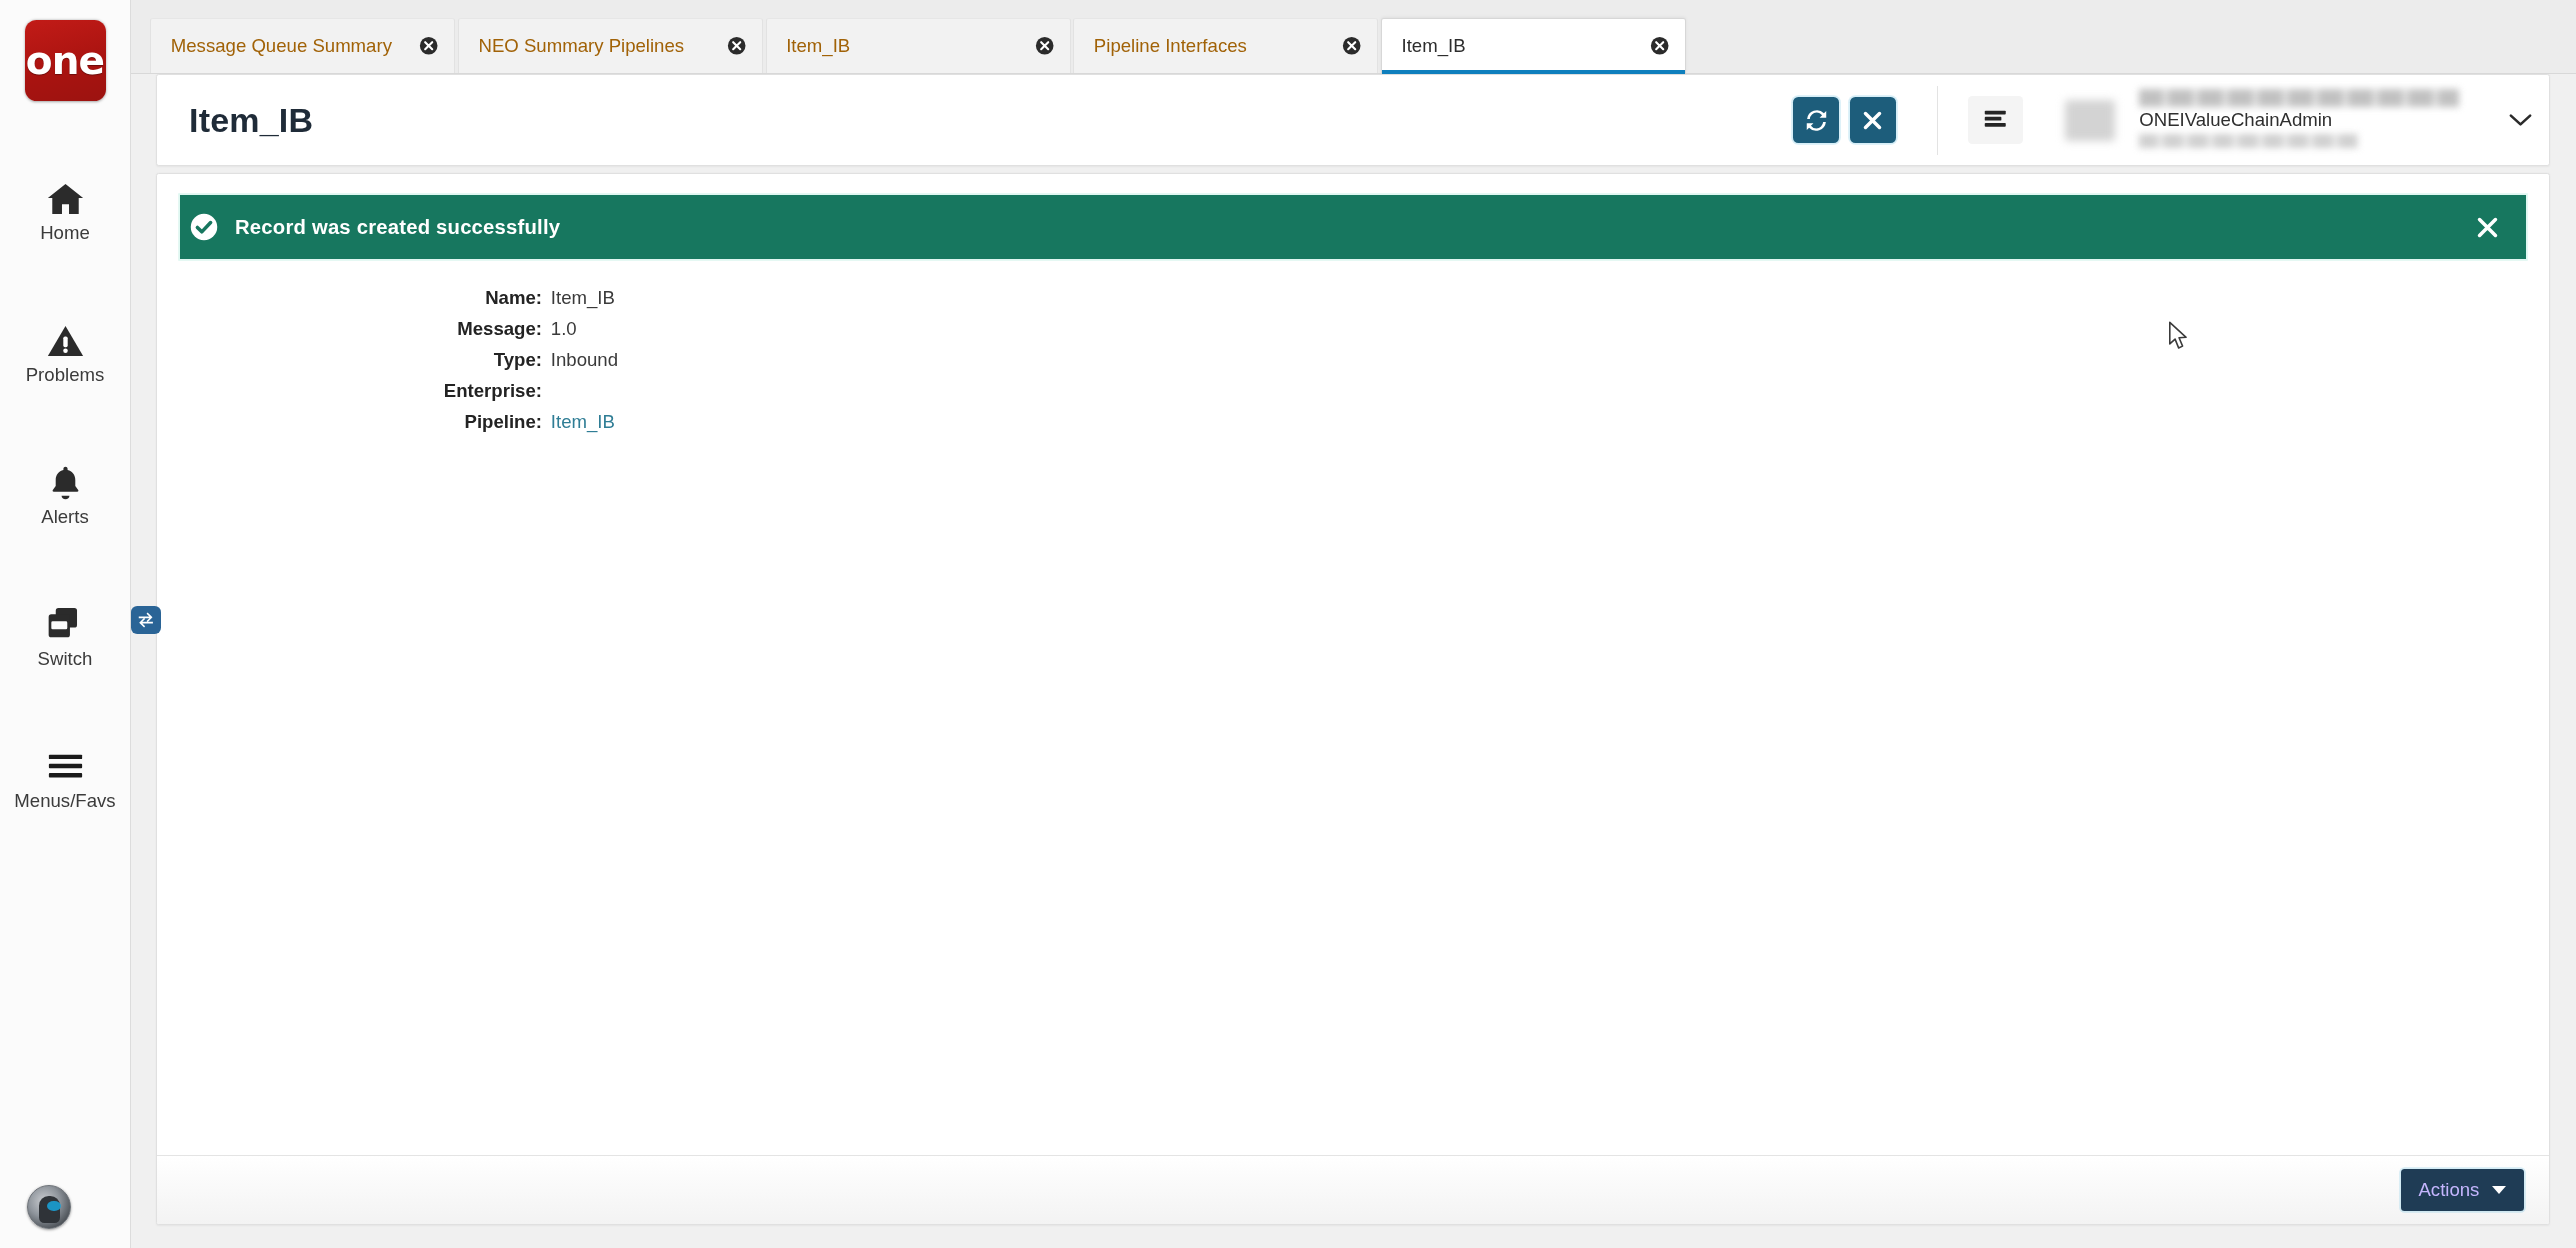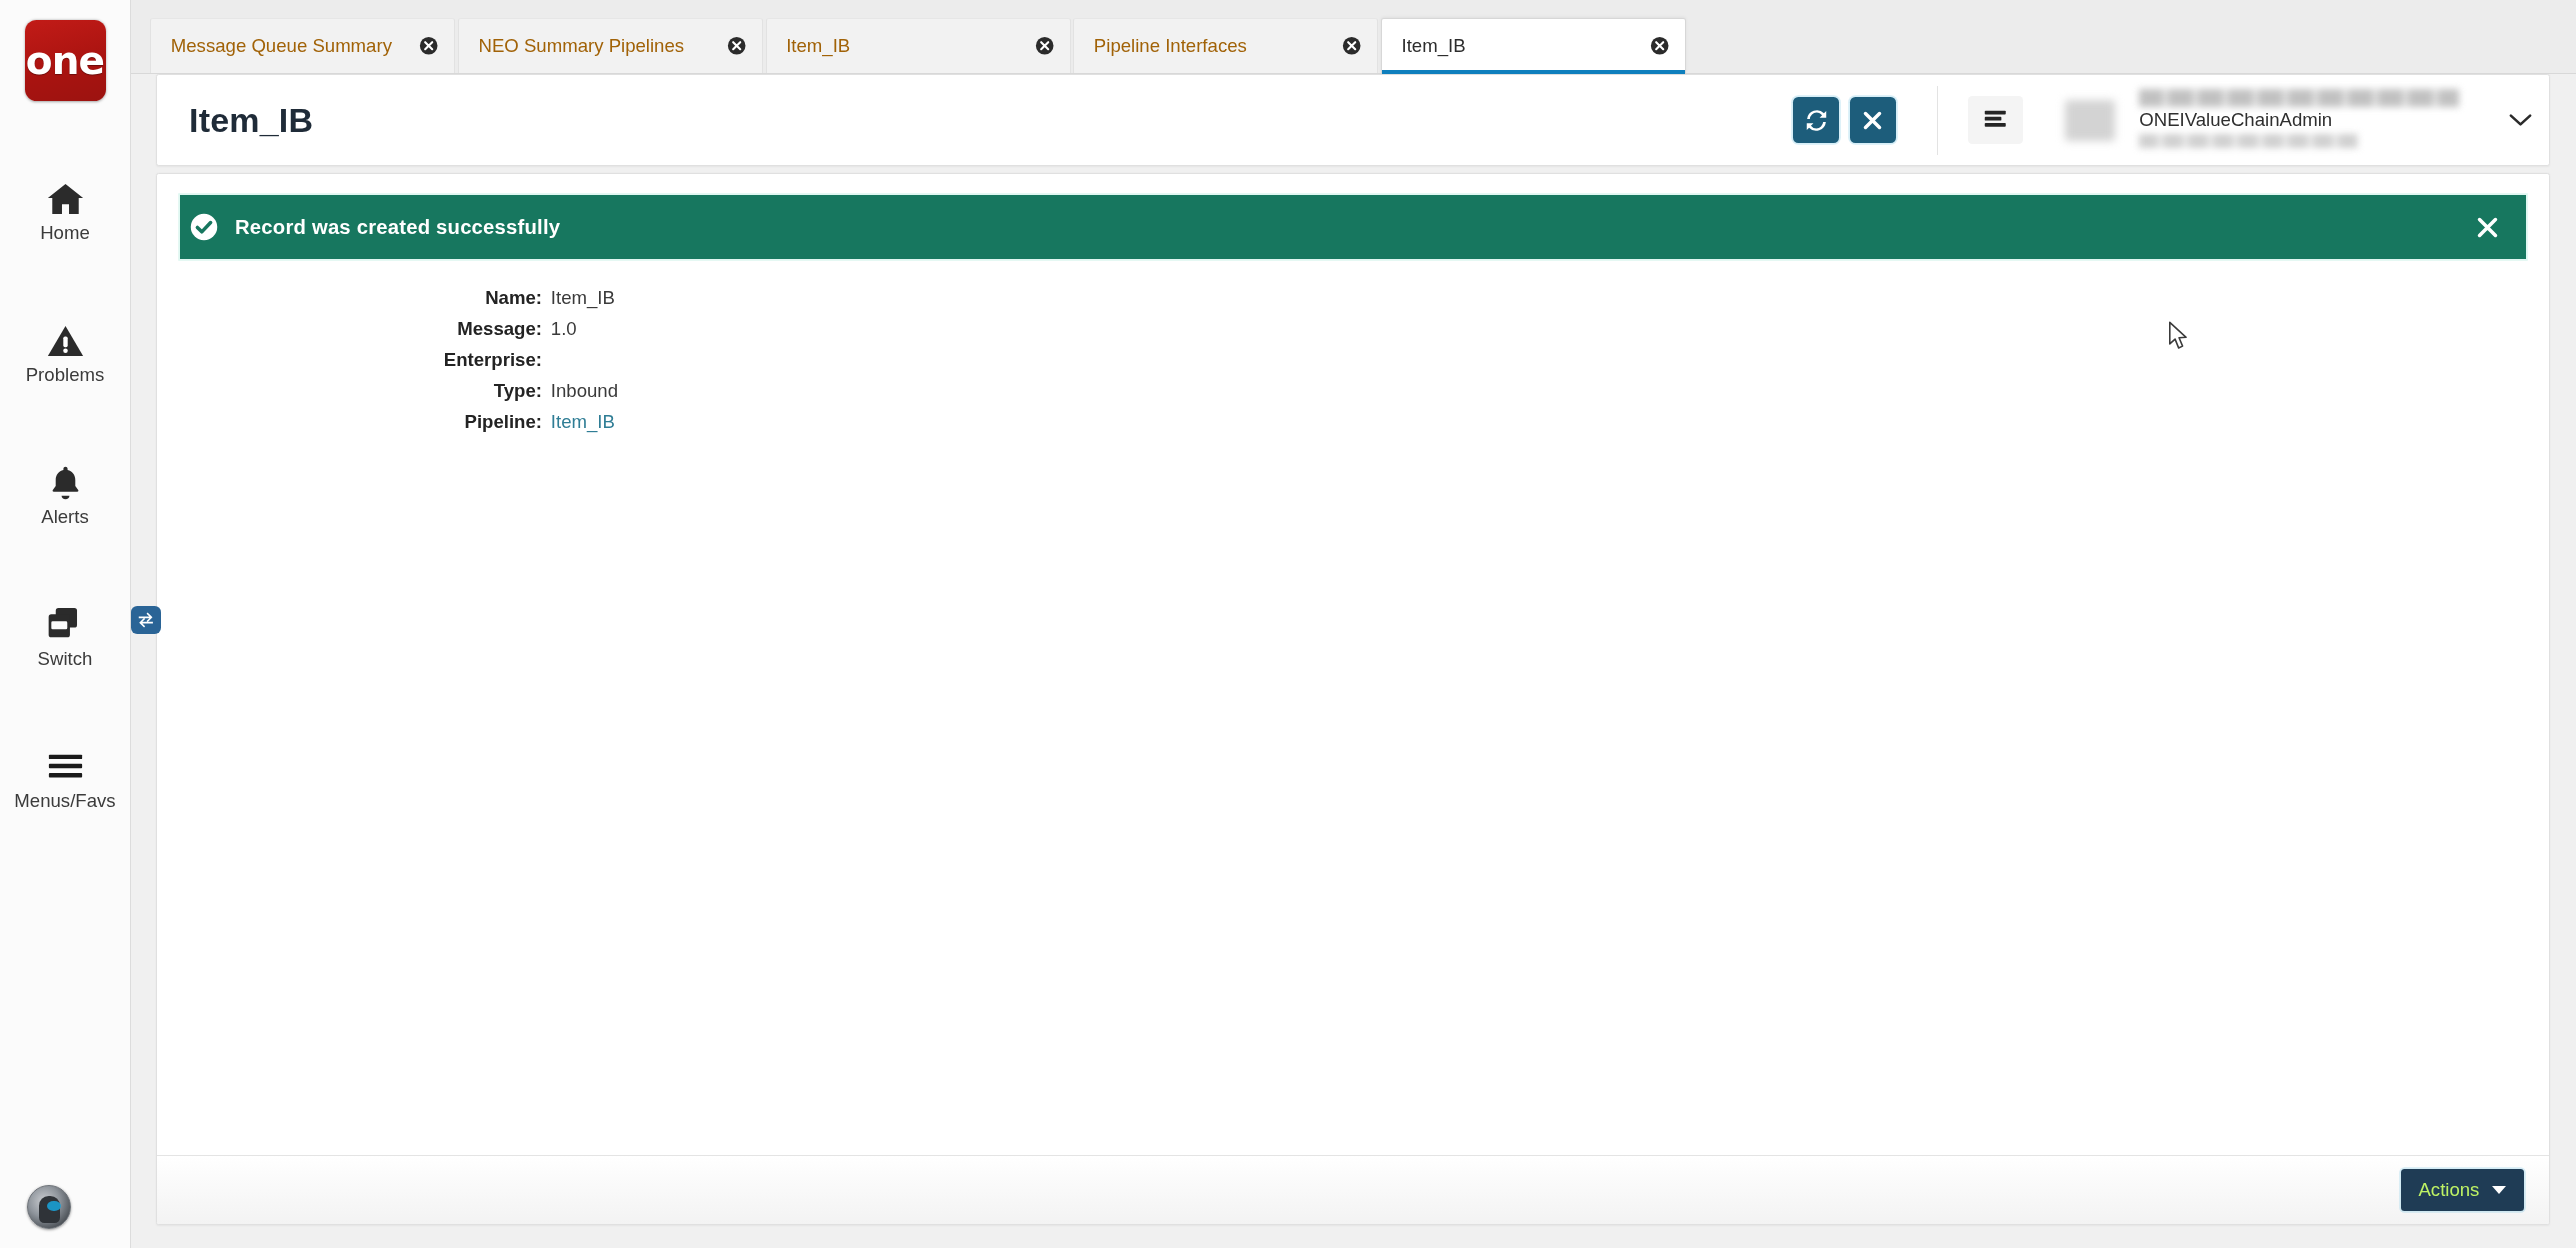--- a/index.html
+++ b/index.html
@@ -223,21 +223,21 @@
   .panel-spacer { flex: 1; }
   .panel-footer {
     height: 69px; border-top: 0.9px solid #e4e4e4;
     background: linear-gradient(#ffffff, #f3f3f3);
     display: flex; align-items: center; justify-content: flex-end;
     padding-right: 25px;
   }
   .actions-btn {
     height: 42px; min-width: 108px; border-radius: 3.5px;
     background: #1f3c55; border: none;
-    color: #bef264; font-size: 18.6px;
+    color: #c4b5fd; font-size: 18.6px;
     display: flex; align-items: center; justify-content: center;
     gap: 12.4px; padding: 0 17.7px; cursor: pointer;
     box-shadow: 0 0 0 1.8px rgba(120,200,230,.30);
     font-family: "Liberation Sans", sans-serif;
   }
   .caret-down {
     width: 0; height: 0;
     border-left: 7px solid transparent; border-right: 7px solid transparent;
     border-top: 8px solid #ffffff;
   }
@@ -442,26 +442,26 @@
     <div class="detail-list">
       <div class="detail-row">
         <span class="detail-label">Name:</span>
         <span class="detail-value">Item_IB</span>
       </div>
       <div class="detail-row">
         <span class="detail-label">Message:</span>
         <span class="detail-value">1.0</span>
       </div>
       <div class="detail-row">
+        <span class="detail-label">Type:</span>
+        <span class="detail-value">Inbound</span>
+      </div>
+      <div class="detail-row">
         <span class="detail-label">Enterprise:</span>
         <span class="detail-value"></span>
-      </div>
-      <div class="detail-row">
-        <span class="detail-label">Type:</span>
-        <span class="detail-value">Inbound</span>
       </div>
       <div class="detail-row">
         <span class="detail-label">Pipeline:</span>
         <span class="detail-value link">Item_IB</span>
       </div>
     </div>
 
     <div class="panel-spacer"></div>
 
     <div class="panel-footer">

